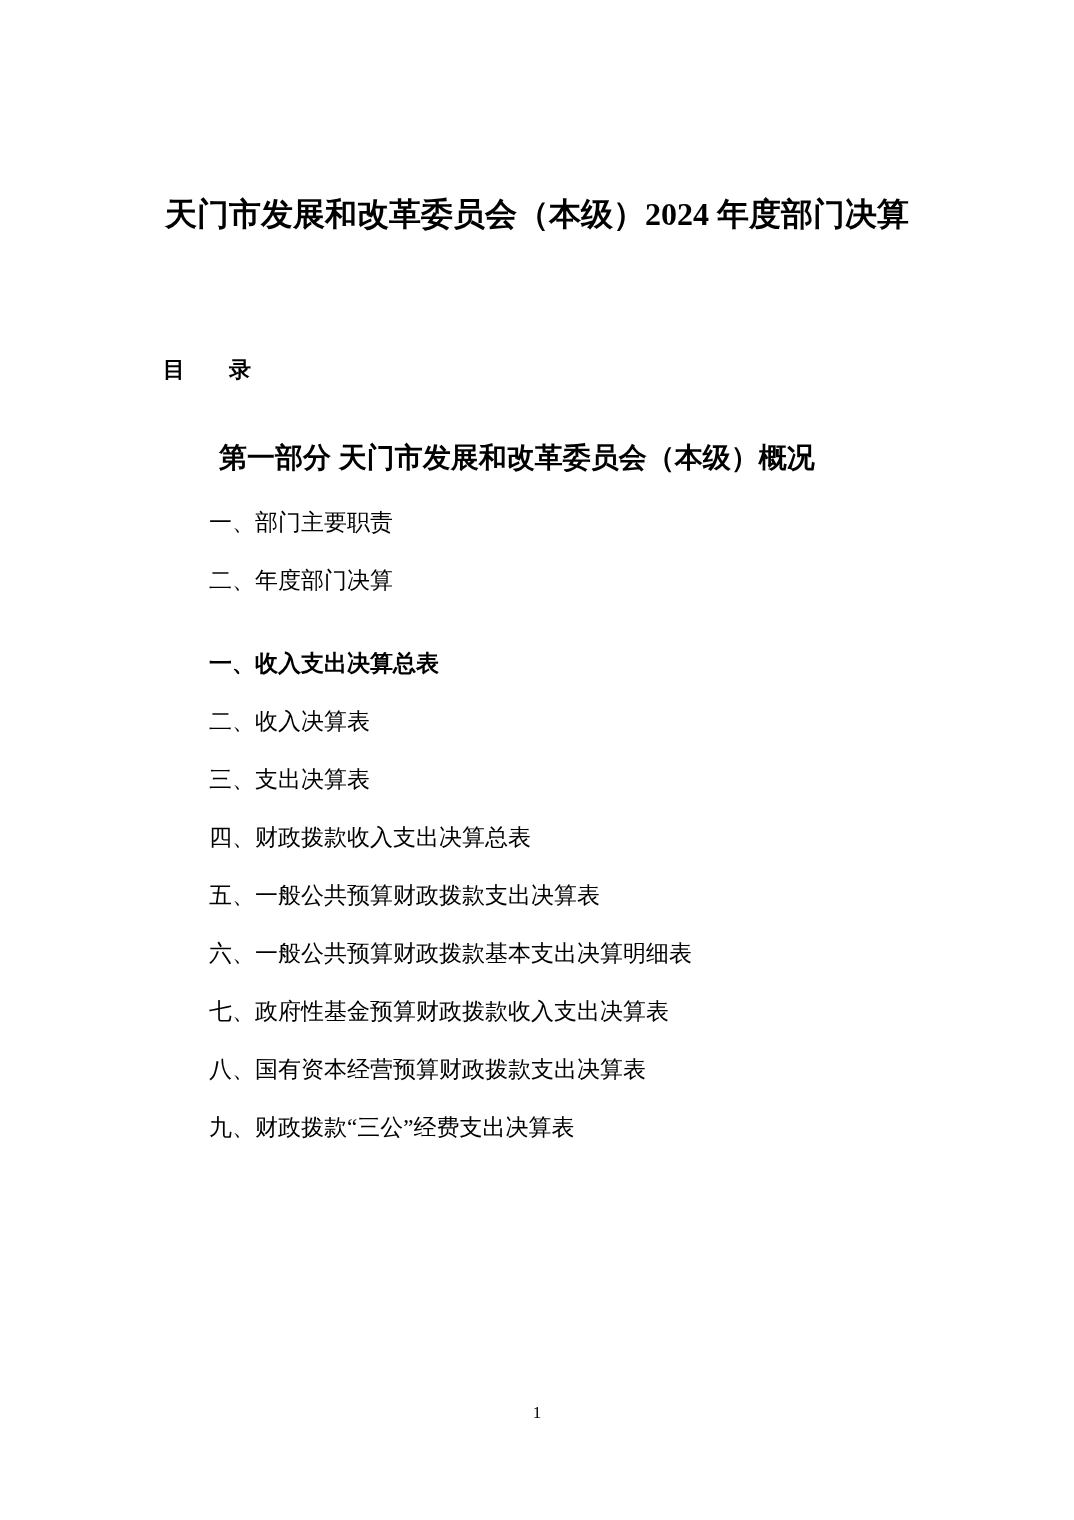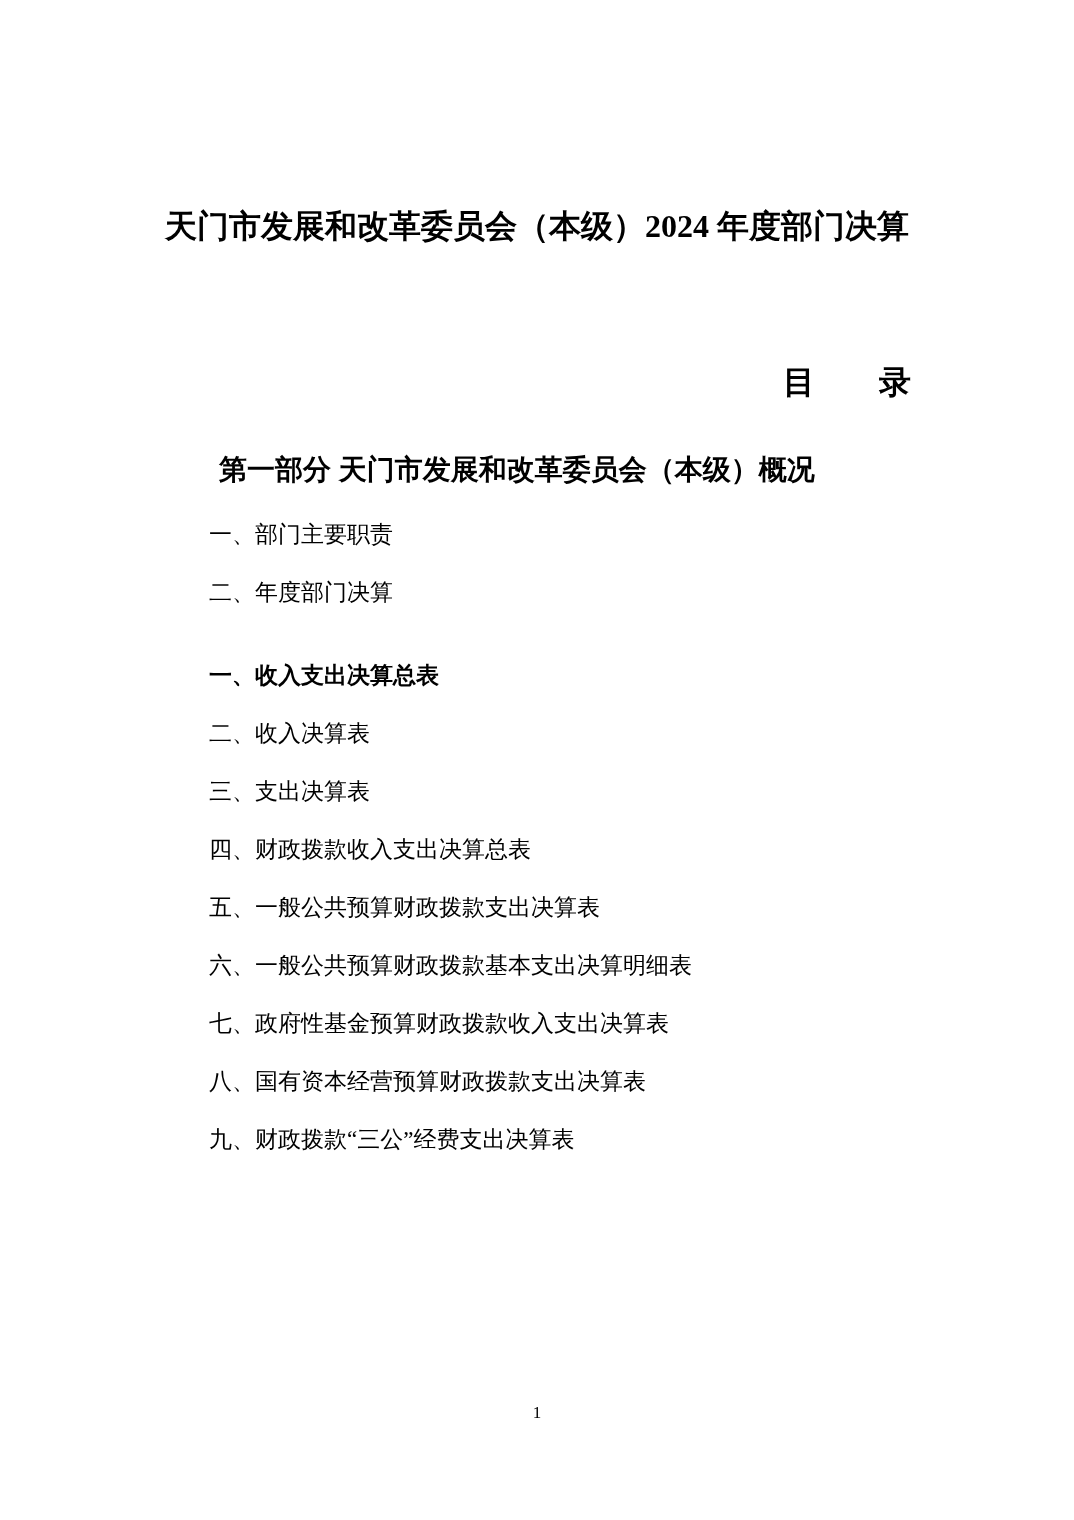--- a/index.html
+++ b/index.html
@@ -8,39 +8,39 @@
     background: #ffffff;
   }
   .page {
     position: relative;
     width: 1074px;
     height: 1520px;
     margin: 0 auto;
     background: #ffffff;
     color: #000000;
     box-sizing: border-box;
-    padding: 16px 163px;
+    padding: 4px 163px;
     overflow: hidden;
     font-family: "Liberation Serif", "DejaVu Serif", serif;
   }
   .doc-title {
     margin: 190px 0 0 0;
     font-size: 32px;
     line-height: 40px;
     font-weight: bold;
     text-align: center;
     font-family: "Liberation Serif", "DejaVu Serif", serif;
     white-space: nowrap;
   }
   .toc-heading {
     margin: 116px 0 0 0;
-    font-size: 32px;
+    font-size: 22px;
     line-height: 40px;
     font-weight: bold;
-    text-align: right;
+    text-align: left;
     font-family: "Liberation Serif", "DejaVu Serif", serif;
   }
   .sec-heading {
     margin: 0;
     font-size: 28px;
     line-height: 59px;
     font-weight: bold;
     text-indent: 2em;
     font-family: "Liberation Sans", "DejaVu Sans", sans-serif;
   }

